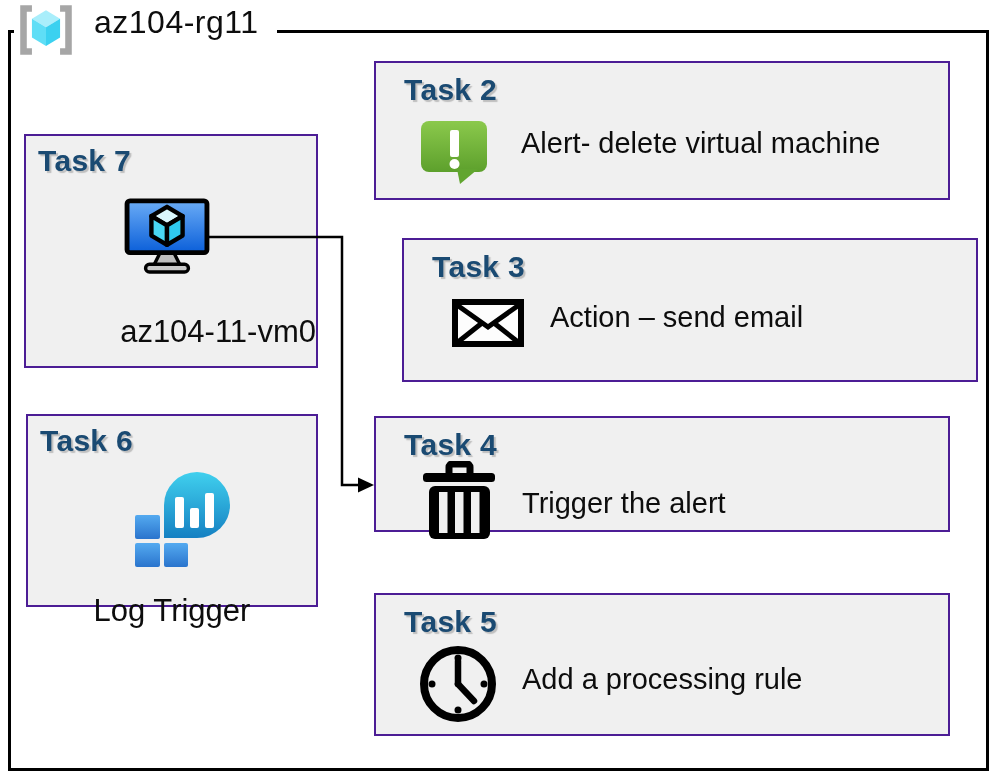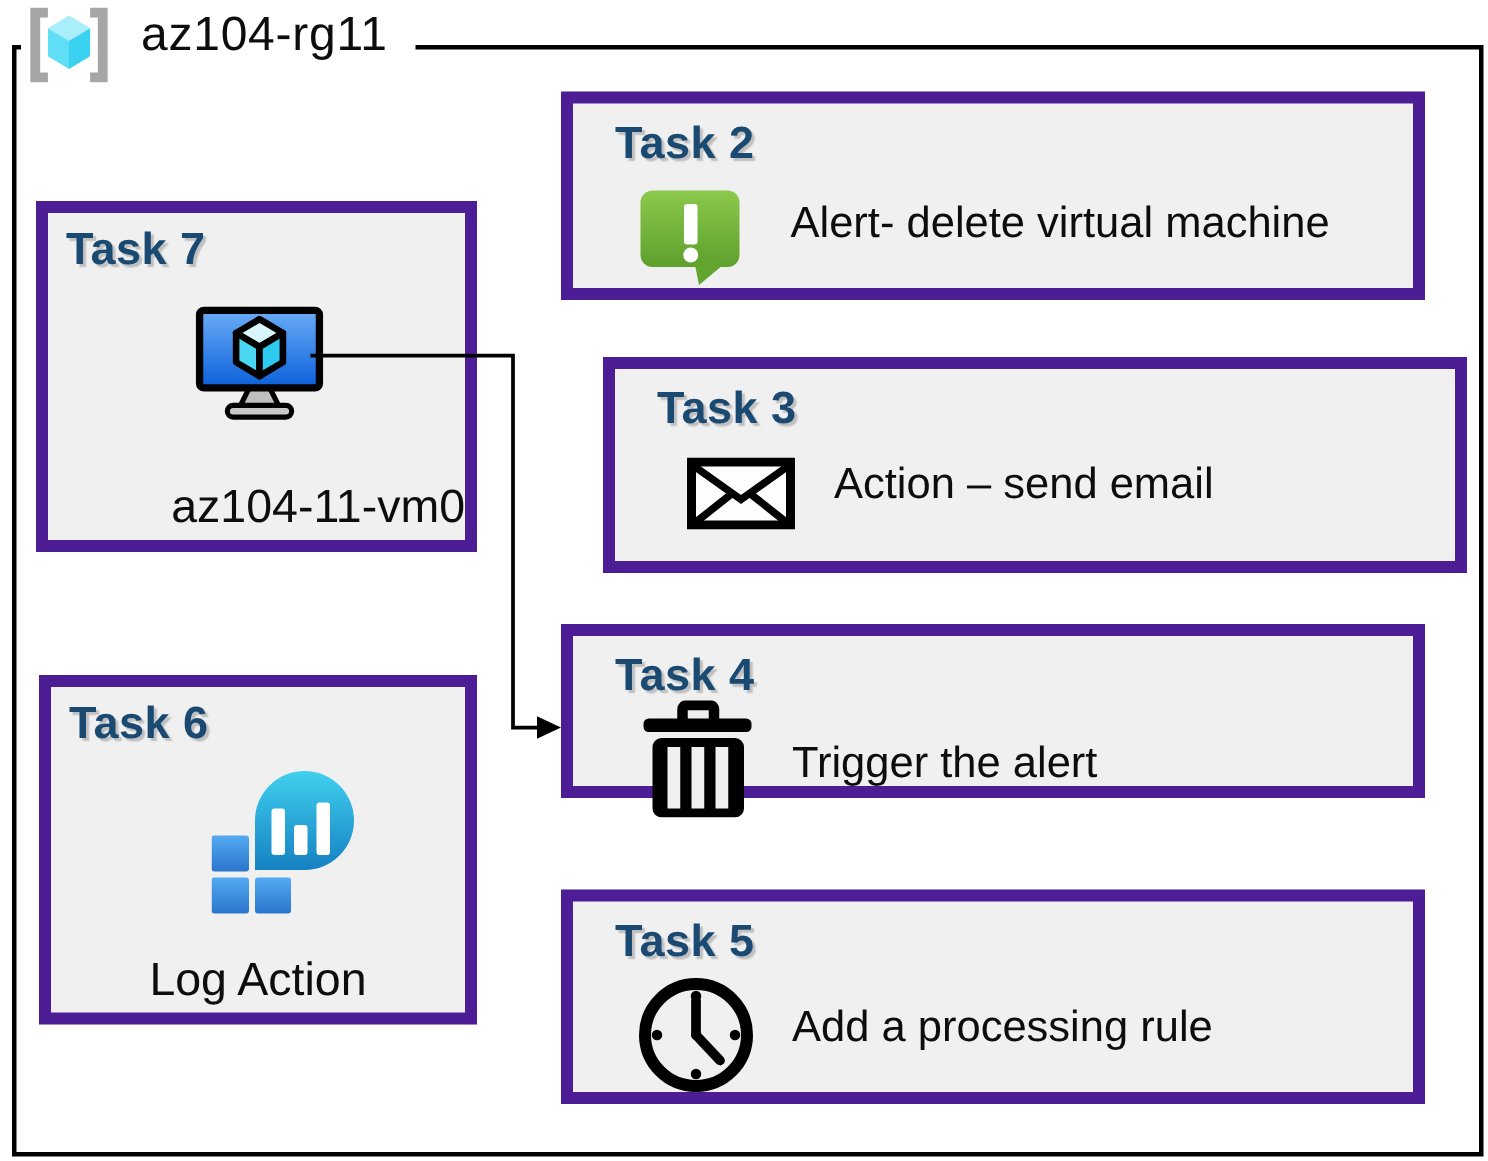--- a/index.html
+++ b/index.html
@@ -14,21 +14,21 @@
   }
   .rg-title{
     position:absolute;left:14px;top:4px;z-index:4;
     display:flex;align-items:flex-start;gap:18px;
     background:#fff;padding:0 18px 0 2px;
   }
   .rg-title .rg-text{
     font-size:32px;color:#0d0d0d;letter-spacing:0.5px;
   }
   .task-box{
-    position:absolute;background:#f0f0f0;border:8px solid #4c1d95;
+    position:absolute;background:#f0f0f0;border:2px solid #4c1d95;
     box-sizing:border-box;z-index:1;text-decoration:underline;
   }
   .task-heading{
     position:absolute;font-weight:700;font-size:30px;color:#1a4a72;
     letter-spacing:0.3px;text-shadow:2px 2px 1px rgba(130,130,130,0.45);
     white-space:nowrap;
   }
   .task-label{
     position:absolute;font-size:29px;color:#0d0d0d;white-space:nowrap;
   }
@@ -68,42 +68,42 @@
     <rect x="3" y="3" width="82" height="53" rx="3" fill="url(#vmScreen)" stroke="#000" stroke-width="5"></rect>
     <g stroke="#000" stroke-width="4.5" stroke-linejoin="round">
       <polygon points="44,9 60,18.5 44,28 28,18.5" fill="#d9f6fd"></polygon>
       <polygon points="28,18.5 44,28 44,48 28,38.5" fill="#49d7f3"></polygon>
       <polygon points="60,18.5 44,28 44,48 60,38.5" fill="#2fcaef"></polygon>
     </g>
   </svg>
   <div class="task-label center-label" style="top:178px;font-size:31px;text-align:right;">az104-11-vm0</div>
 </div>
 
-<div class="task-box" style="left:26px;top:450px;width:292px;height:233px;">
+<div class="task-box" style="left:26px;top:414px;width:292px;height:193px;">
   <div class="task-heading" style="left:12px;top:8px;">Task 6</div>
   <svg class="icon" style="left:107px;top:56px;" width="98" height="96" viewBox="0 0 98 96">
     <defs>
       <linearGradient id="logBlob" x1="0" y1="0" x2="0" y2="1">
         <stop offset="0" stop-color="#40d0ee"></stop>
           <stop offset="1" stop-color="#1580c2"></stop>
       </linearGradient>
       <linearGradient id="logSq" x1="0" y1="0" x2="0" y2="1">
         <stop offset="0" stop-color="#54aaf0"></stop>
           <stop offset="1" stop-color="#2a74cd"></stop>
       </linearGradient>
     </defs>
     <path d="M29,33 A33,33 0 1 1 62,66 L29,66 Z" fill="url(#logBlob)"></path>
     <rect x="0" y="43" width="25" height="24" rx="2" fill="url(#logSq)"></rect>
     <rect x="0" y="71" width="25" height="24" rx="2" fill="url(#logSq)"></rect>
     <rect x="29" y="71" width="24" height="24" rx="2" fill="url(#logSq)"></rect>
     <rect x="40" y="25" width="9" height="31" rx="2" fill="#fff"></rect>
     <rect x="55" y="36" width="9" height="20" rx="2" fill="#fff"></rect>
     <rect x="70" y="21" width="9" height="35" rx="2" fill="#fff"></rect>
   </svg>
-  <div class="task-label center-label" style="top:177px;font-size:31px;">Log Action</div>
+  <div class="task-label center-label" style="top:177px;font-size:31px;">Log Trigger</div>
 </div>
 
 <div class="task-box" style="left:374px;top:61px;width:576px;height:139px;">
   <div class="task-heading" style="left:28px;top:10px;">Task 2</div>
   <svg class="icon" style="left:44px;top:56px;" width="70" height="66" viewBox="0 0 70 66">
     <defs>
       <linearGradient id="alertG" x1="0" y1="0" x2="0" y2="1">
         <stop offset="0" stop-color="#8bc94c"></stop>
           <stop offset="1" stop-color="#5da02c"></stop>
       </linearGradient>

